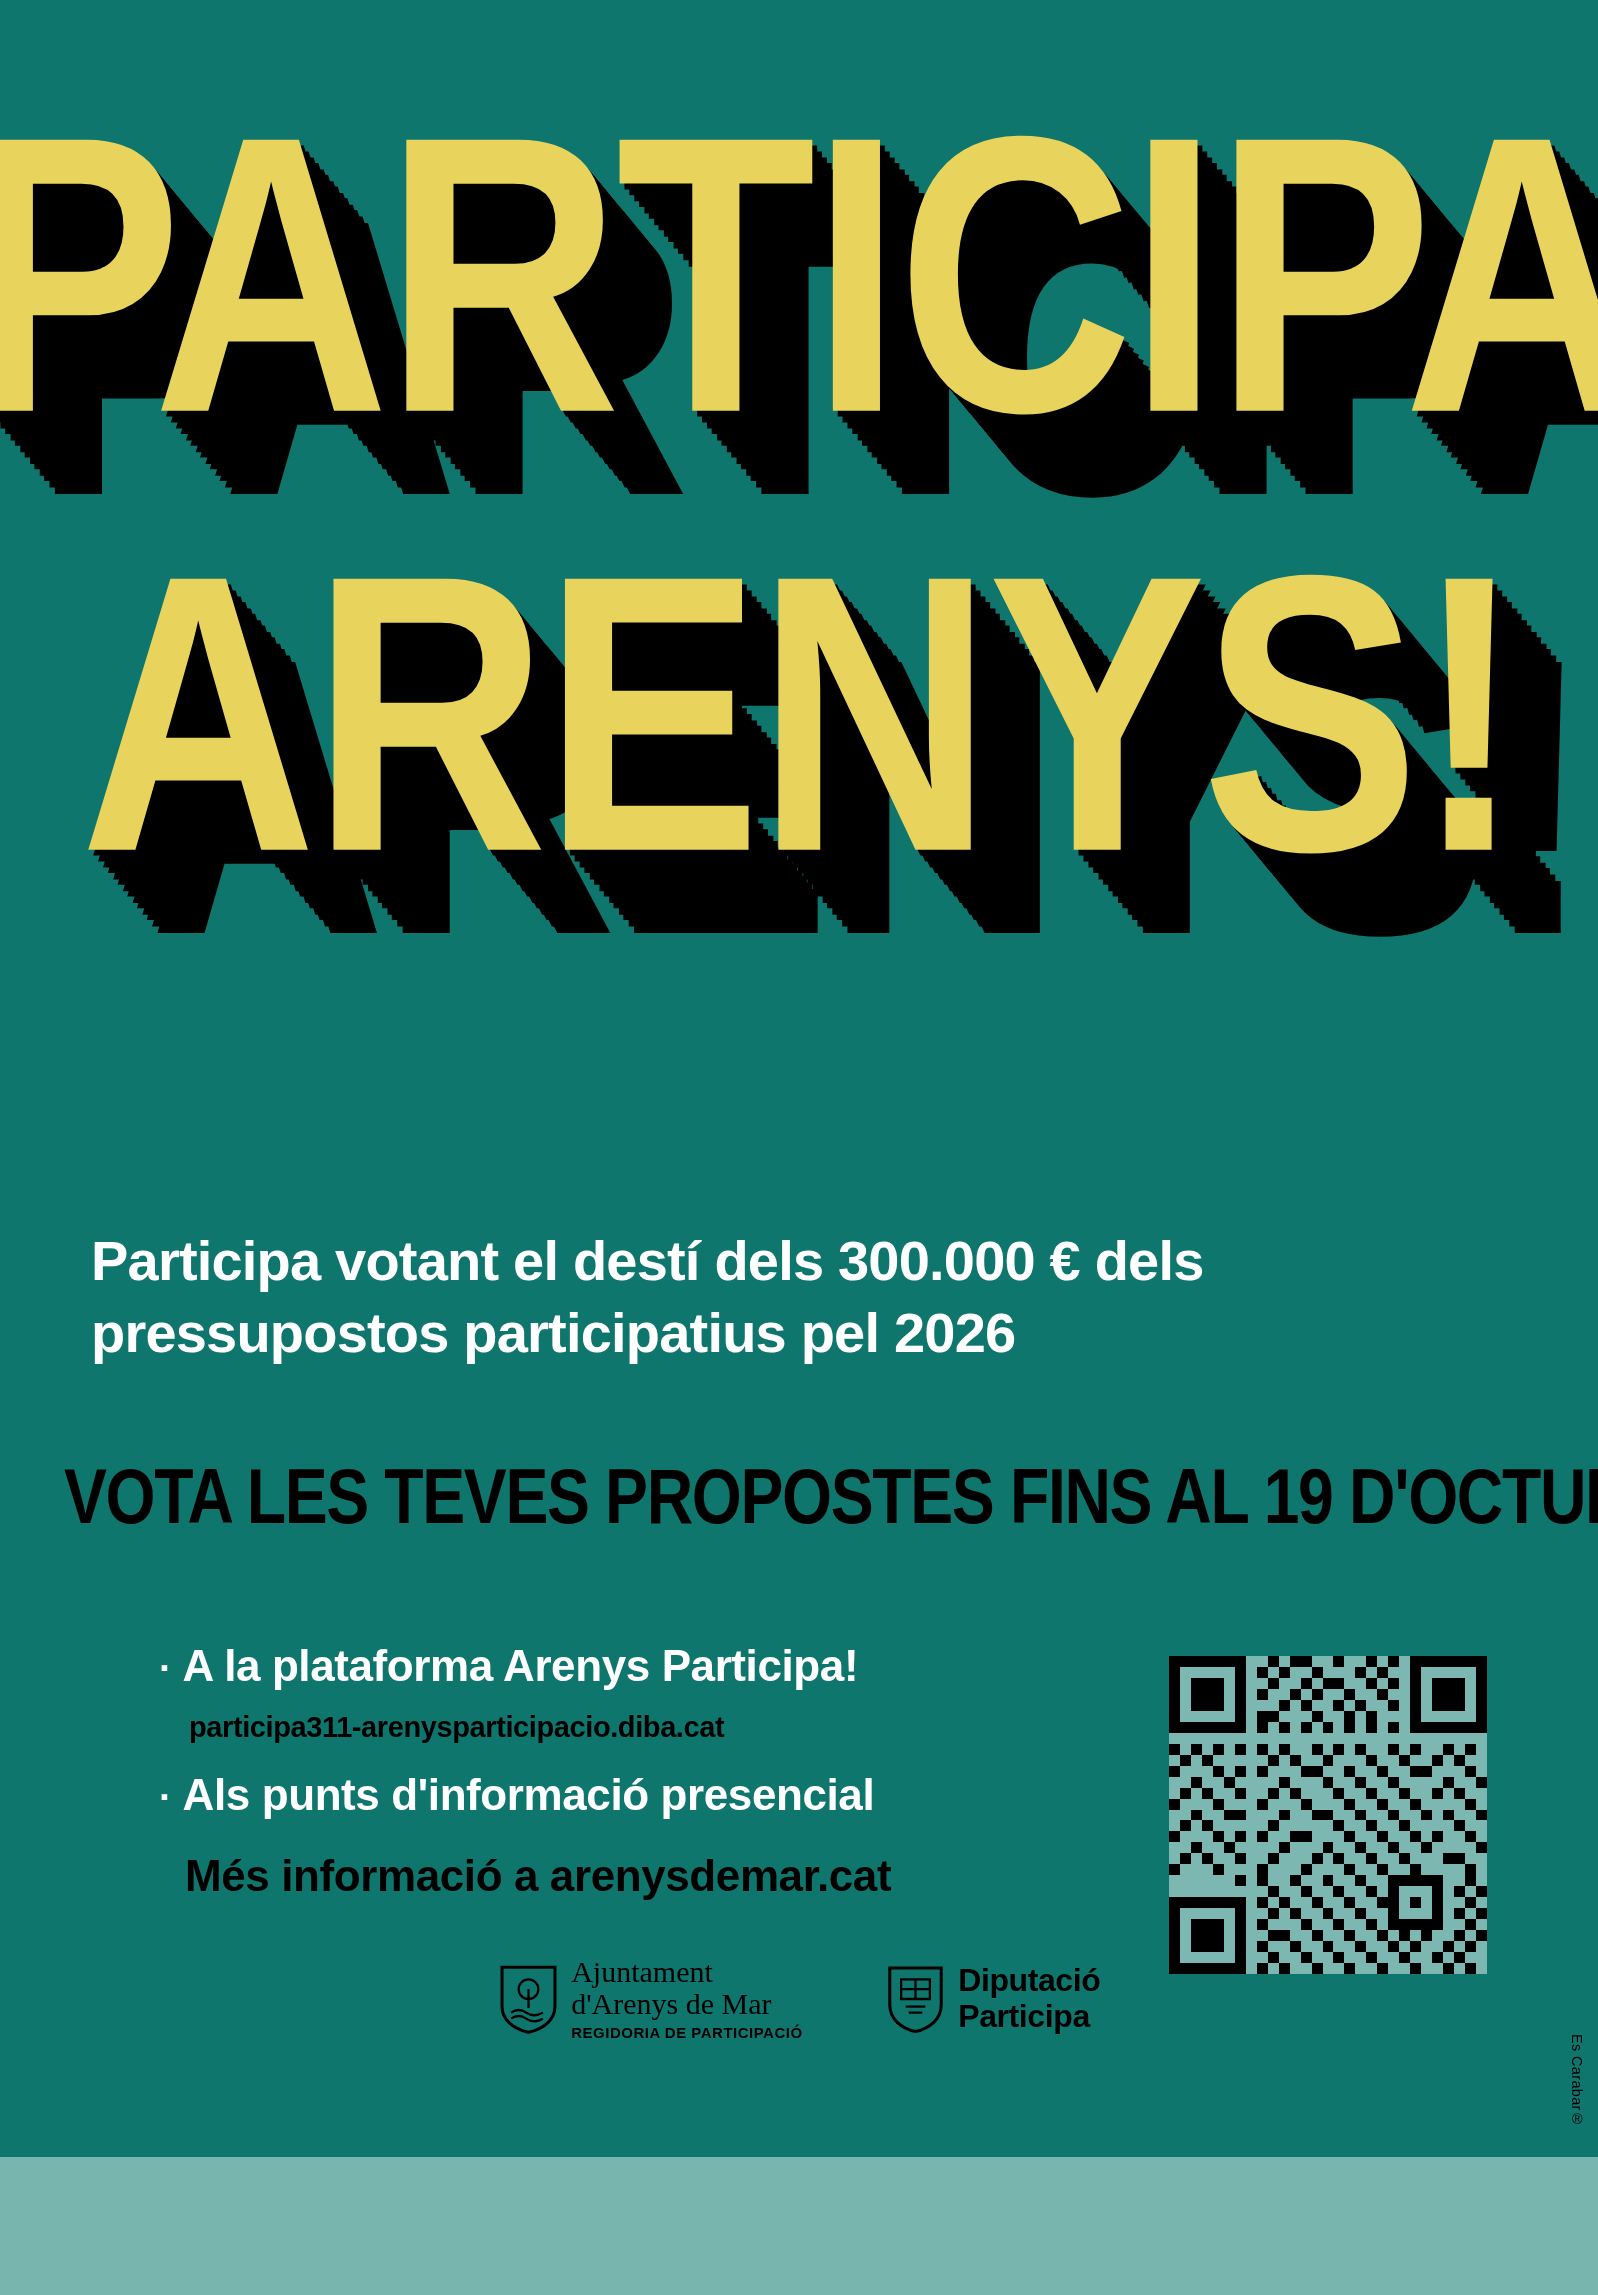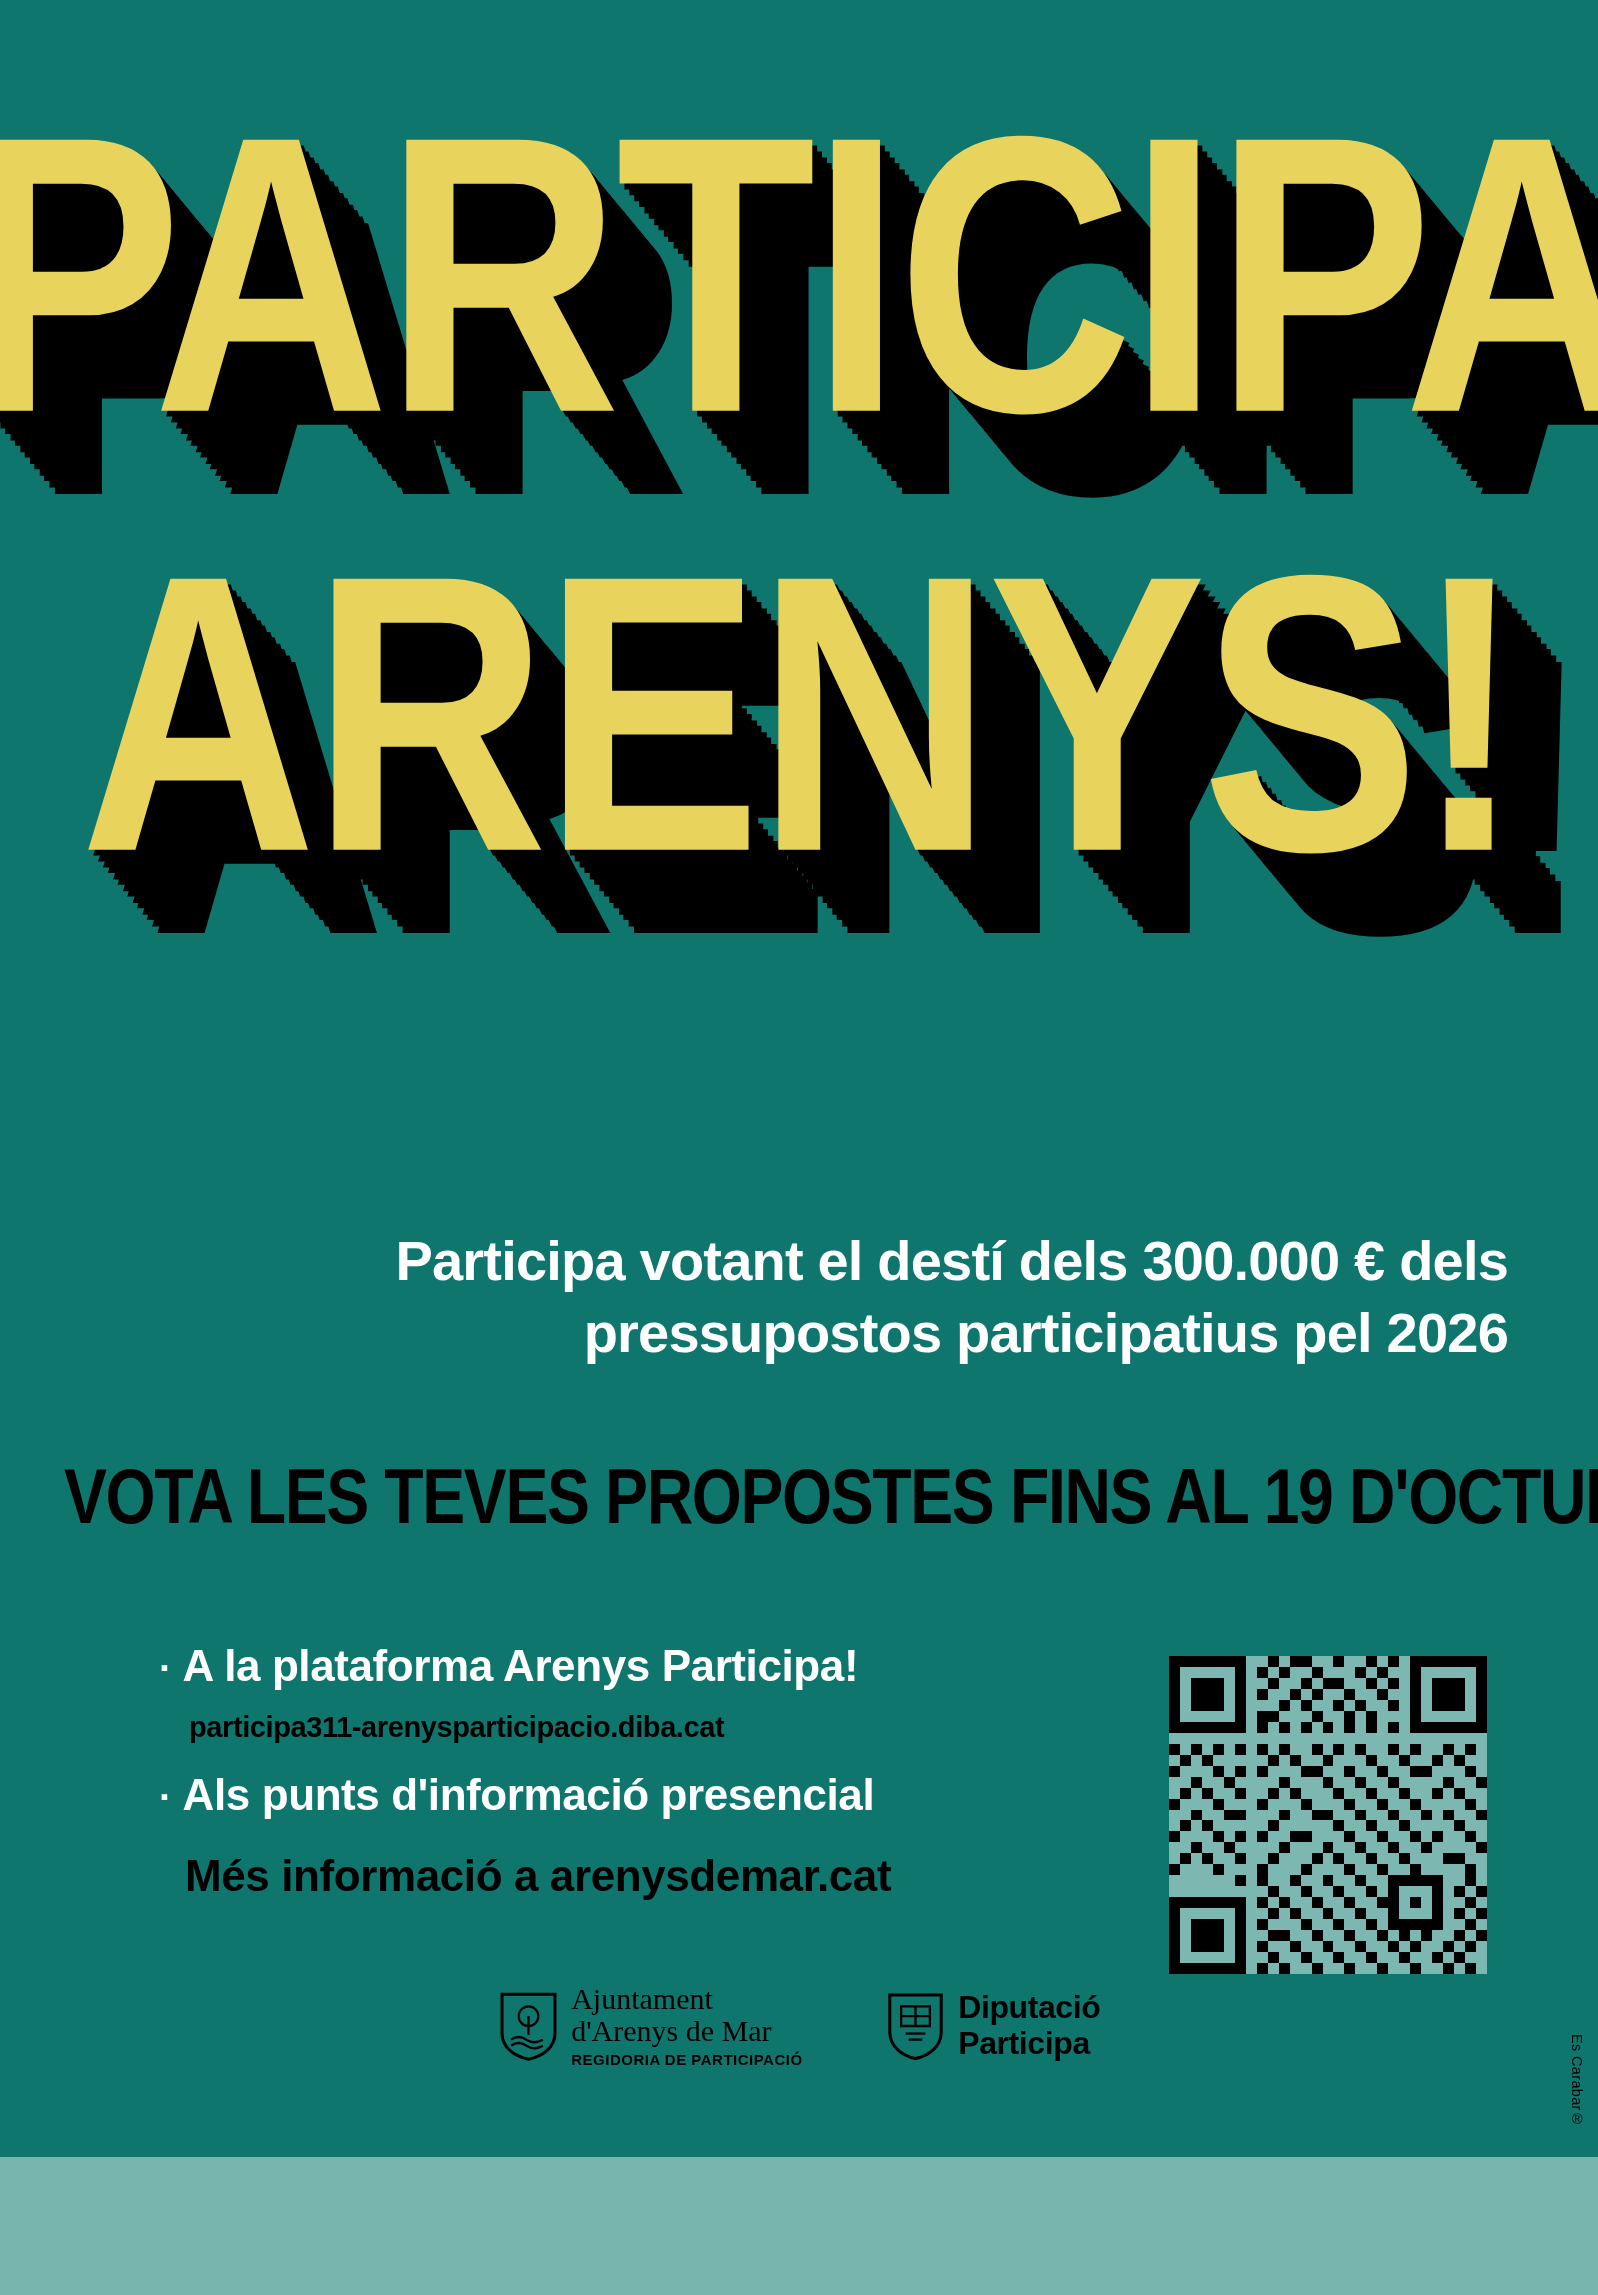--- a/index.html
+++ b/index.html
@@ -68,21 +68,21 @@
     top: 439px;
     font-size: 303px;
   }
 
   
   .subtitle {
     position: absolute;
     top: 1225px;
     left: 0;
     width: 1599px;
-    text-align: right;
+    text-align: left;
     color: #ffffff;
     font-size: 56px;
     font-weight: bold;
     line-height: 1.28;
     letter-spacing: -0.8px;
     padding: 0 91px;
     box-sizing: border-box;
   }
 
   
@@ -148,21 +148,21 @@
     top: 1656px;
     left: 1169px;
     width: 318px;
     height: 318px;
   }
   .qr-wrap svg { display: block; }
 
   
   .footer {
     position: absolute;
-    bottom: 89px;
+    bottom: 116px;
     left: 0;
     width: 1599px;
     display: flex;
     justify-content: center;
     align-items: center;
     gap: 83px;
   }
   .logo-group {
     display: flex;
     align-items: center;

